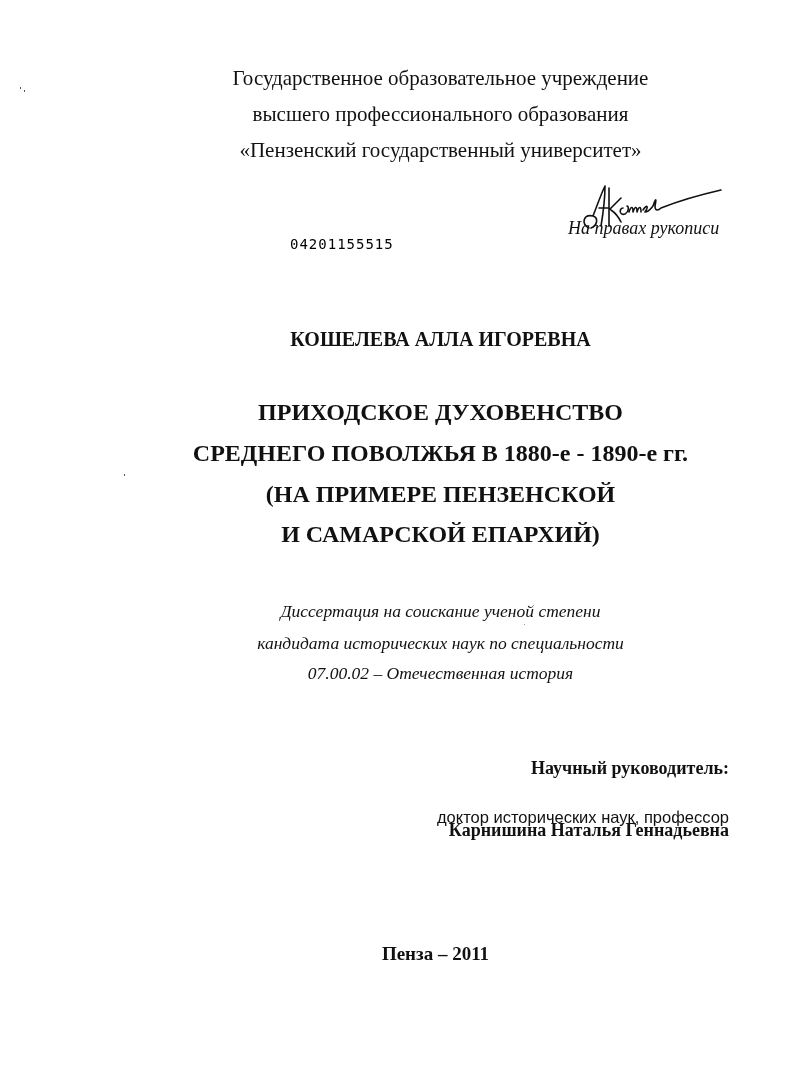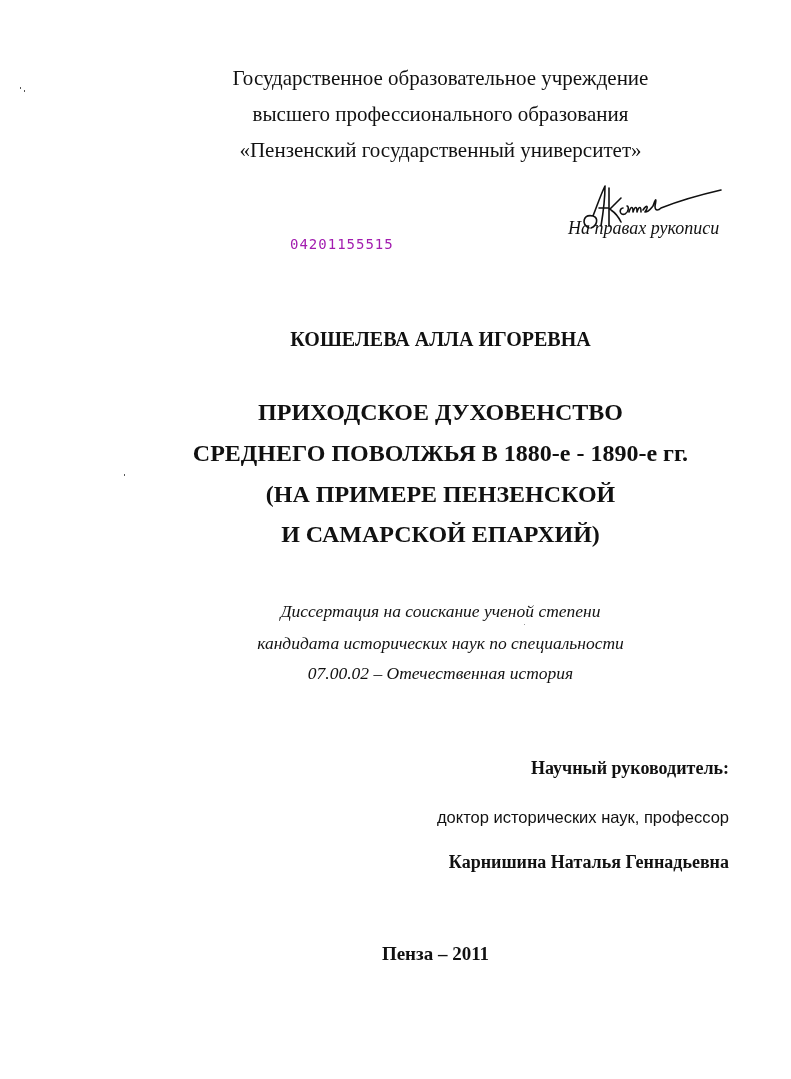--- a/index.html
+++ b/index.html
@@ -27,21 +27,21 @@
       font-size: 21px;
       line-height: 24px;
       left: 45px;
     }
     .code {
       left: 290px;
       top: 236px;
       font-family: "DejaVu Sans Mono", "Liberation Mono", monospace;
       font-size: 14px;
       letter-spacing: 1px;
-      color: #a21caf;
+      color: #000000;
     }
     .rights {
       left: 568px;
       top: 218px;
       font-style: italic;
       font-size: 18px;
       white-space: nowrap;
     }
     .author {
       font-weight: bold;
@@ -61,21 +61,21 @@
       left: 45px;
     }
     .right-block {
       position: absolute;
       right: 62px;
       text-align: left;
       white-space: nowrap;
     }
     .sup-label { font-weight: bold; font-size: 18px; top: 758px; }
     .sup-degree { font-size: 17px; top: 808px; font-family: "Liberation Sans", "DejaVu Sans", sans-serif; font-size: 16.5px; }
-    .sup-name { font-weight: bold; font-size: 18px; top: 820px; margin-top: 32px; }
+    .sup-name { font-weight: bold; font-size: 18px; top: 820px; }
     .city {
       font-weight: bold;
       font-size: 19px;
       left: 40px;
     }
     .speck {
       position: absolute;
       background: #555;
       width: 2px;
       height: 2px;

